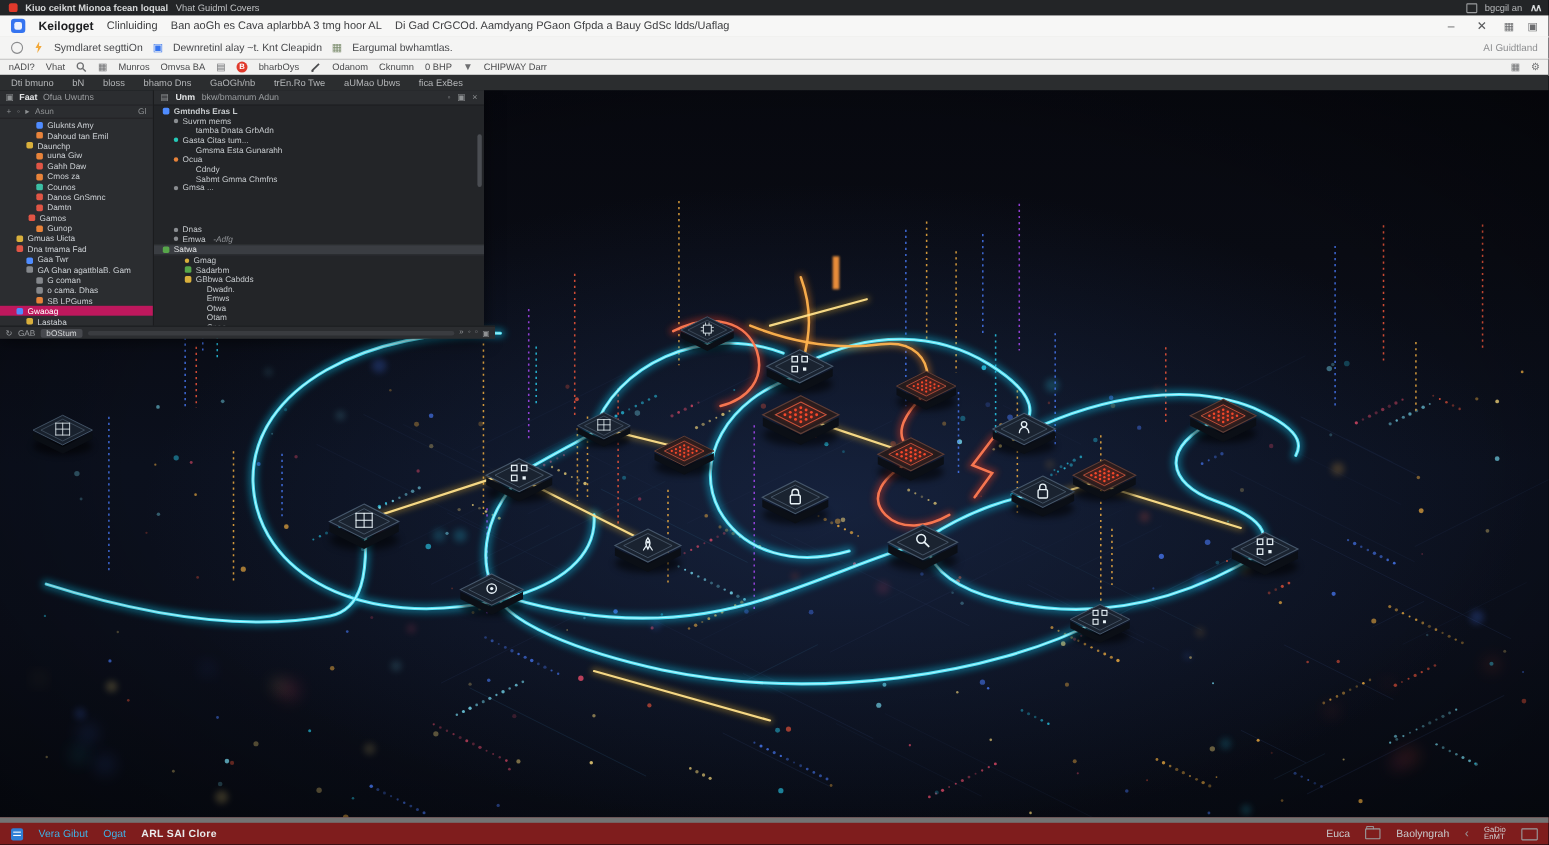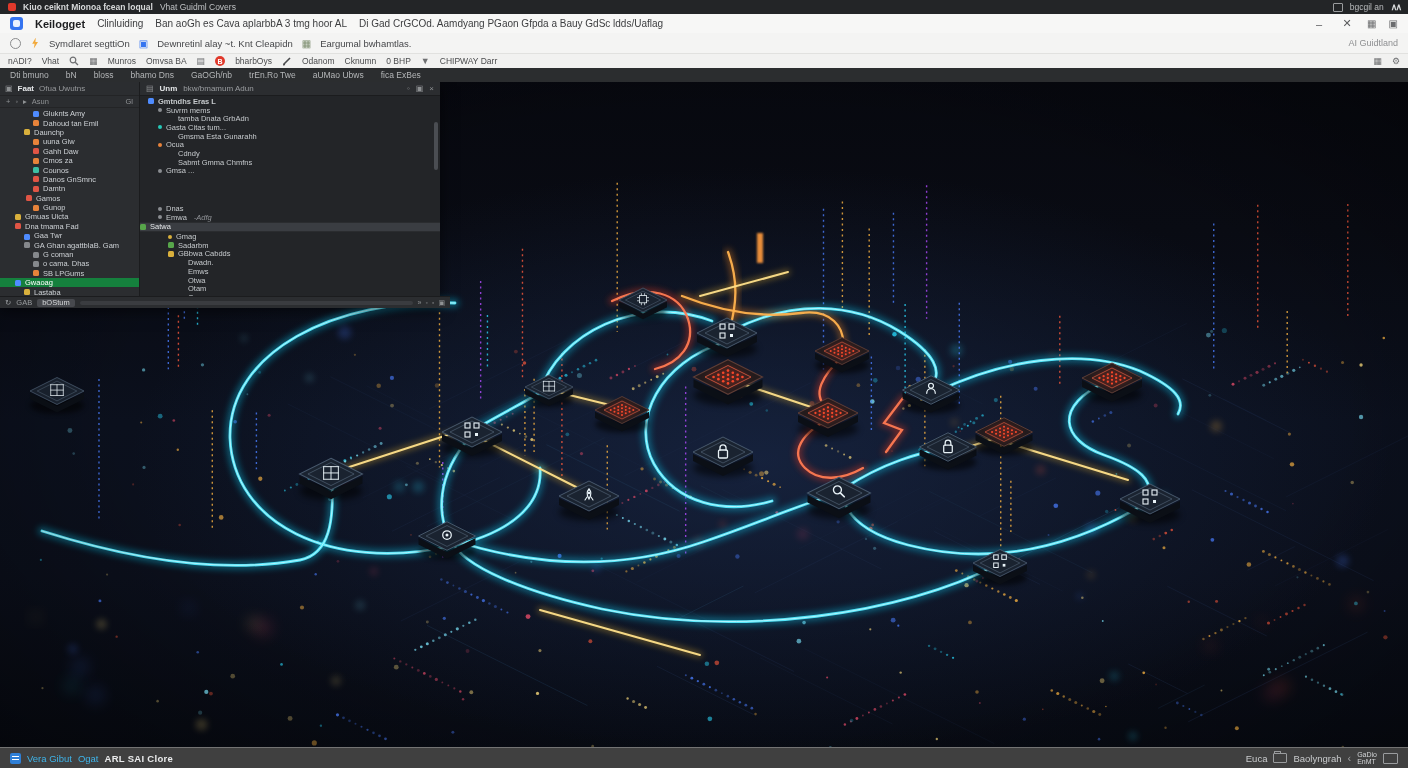--- a/index.html
+++ b/index.html
@@ -56,21 +56,21 @@
   .lp-head{height:13px;display:flex;align-items:center;gap:5px;padding:0 5px;border-bottom:1px solid #232426;
            color:#d2d4d6;font-size:8px;}
   .lp-head .hic{color:#8f9294;font-size:8px;}
   .lp-head .tab-on{font-weight:bold;color:#e2e4e6;}
   .lp-head .tab-off{color:#97999c;}
   .lp-tools{height:11px;display:flex;align-items:center;gap:5px;padding:0 6px;color:#8f9294;font-size:7.5px;
             border-bottom:1px solid #232426;}
   .lp-tools .spacer{flex:1;}
   .tree{flex:1;overflow:hidden;padding-top:1px;}
   .trow{display:flex;align-items:center;height:9.4px;gap:4px;font-size:7.5px;color:#ccd0d4;white-space:nowrap;}
-  .trow.sel{background:#15803d;color:#fff;align-items:center;}
+  .trow.sel{background:#be185d;color:#fff;align-items:center;}
   .ticon{width:6px;height:6px;border-radius:1.5px;flex:none;}
 
   .mid-panel{flex:1;background:#232528;display:flex;flex-direction:column;position:relative;}
   .mp-head{height:13px;background:#2b2d30;border-bottom:1px solid #1b1c1e;display:flex;align-items:center;
            gap:6px;padding:0 6px;font-size:8px;color:#d2d4d6;}
   .mp-head .hic{color:#8f9294;}
   .mp-head .tab-on{font-weight:bold;color:#e2e4e6;}
   .mp-head .tab-off{color:#9a9da0;}
   .mp-head .spacer{flex:1;}
   .mrow{display:flex;align-items:center;height:8.7px;gap:4px;font-size:7.5px;color:#c6cacd;white-space:nowrap;}
@@ -90,22 +90,22 @@
   
   .viz{position:absolute;inset:0;z-index:0;
        background:
          radial-gradient(900px 420px at 54% 60%, rgba(30,48,86,.55), rgba(10,13,22,0) 70%),
          linear-gradient(180deg,#06070d 0%,#090b13 30%,#0b101d 55%,#0b0f1b 75%,#070a12 100%);}
   .viz svg{position:absolute;inset:0;}
   .vignette{position:absolute;inset:0;z-index:1;pointer-events:none;
             background:radial-gradient(1100px 560px at 52% 55%, rgba(0,0,0,0) 55%, rgba(0,0,0,.5) 100%);}
 
   
-  .statusbar{position:absolute;left:0;right:0;bottom:0;height:20px;background:#404040;z-index:6;
-             border-top:1px solid #737373;display:flex;align-items:center;padding:0 10px;gap:6px;
+  .statusbar{position:absolute;left:0;right:0;bottom:0;height:20px;background:#7f1d1d;z-index:6;
+             border-top:5px solid #737373;display:flex;align-items:center;padding:0 10px;gap:14px;
              color:#c9cbcd;font-size:9.5px;}
   .sb-doc{width:11px;height:11px;border-radius:2px;background:#2f7fd6;position:relative;flex:none;}
   .sb-doc::after{content:"";position:absolute;left:2px;top:3px;width:7px;height:1.5px;background:#fff;
                  box-shadow:0 3px 0 #fff;}
   .sb-link{color:#3fb3e8;}
   .sb-mode{color:#e9eaeb;font-weight:bold;letter-spacing:.3px;}
   .statusbar .spacer{flex:1;}
   .ic-folder{width:12px;height:8px;border:1px solid #9a9c9e;border-radius:1px;position:relative;}
   .ic-folder::before{content:"";position:absolute;left:0;top:-3px;width:5px;height:2px;border:1px solid #9a9c9e;border-bottom:none;border-radius:1px 1px 0 0;}
   .ic-chev{color:#9a9c9e;font-size:11px;}
@@ -1393,21 +1393,21 @@
           </div>
           <div class="mrow" style="padding-left: 18px; margin-top: 29px;">
             <span class="micon round" style="background: rgb(138, 141, 145); width: 4px; height: 4px;"></span>
             <span>Dnas</span>
           </div>
           <div class="mrow" style="padding-left: 18px;">
             <span class="micon round" style="background: rgb(138, 141, 145); width: 4px; height: 4px;"></span>
             <span>Emwa</span>
             <span class="msuffix">-Adfg</span>
           </div>
-          <div class="mrow hl" style="">
+          <div class="mrow hl" style="padding-left: 8px;">
             <span class="micon" style="background: rgb(87, 166, 74);"></span>
             <span>Satwa</span>
           </div>
           <div class="mrow" style="padding-left: 28px;">
             <span class="micon round" style="background: rgb(217, 176, 60); width: 4px; height: 4px;"></span>
             <span>Gmag</span>
           </div>
           <div class="mrow" style="padding-left: 28px;">
             <span class="micon" style="background: rgb(87, 166, 74);"></span>
             <span>Sadarbm</span>

